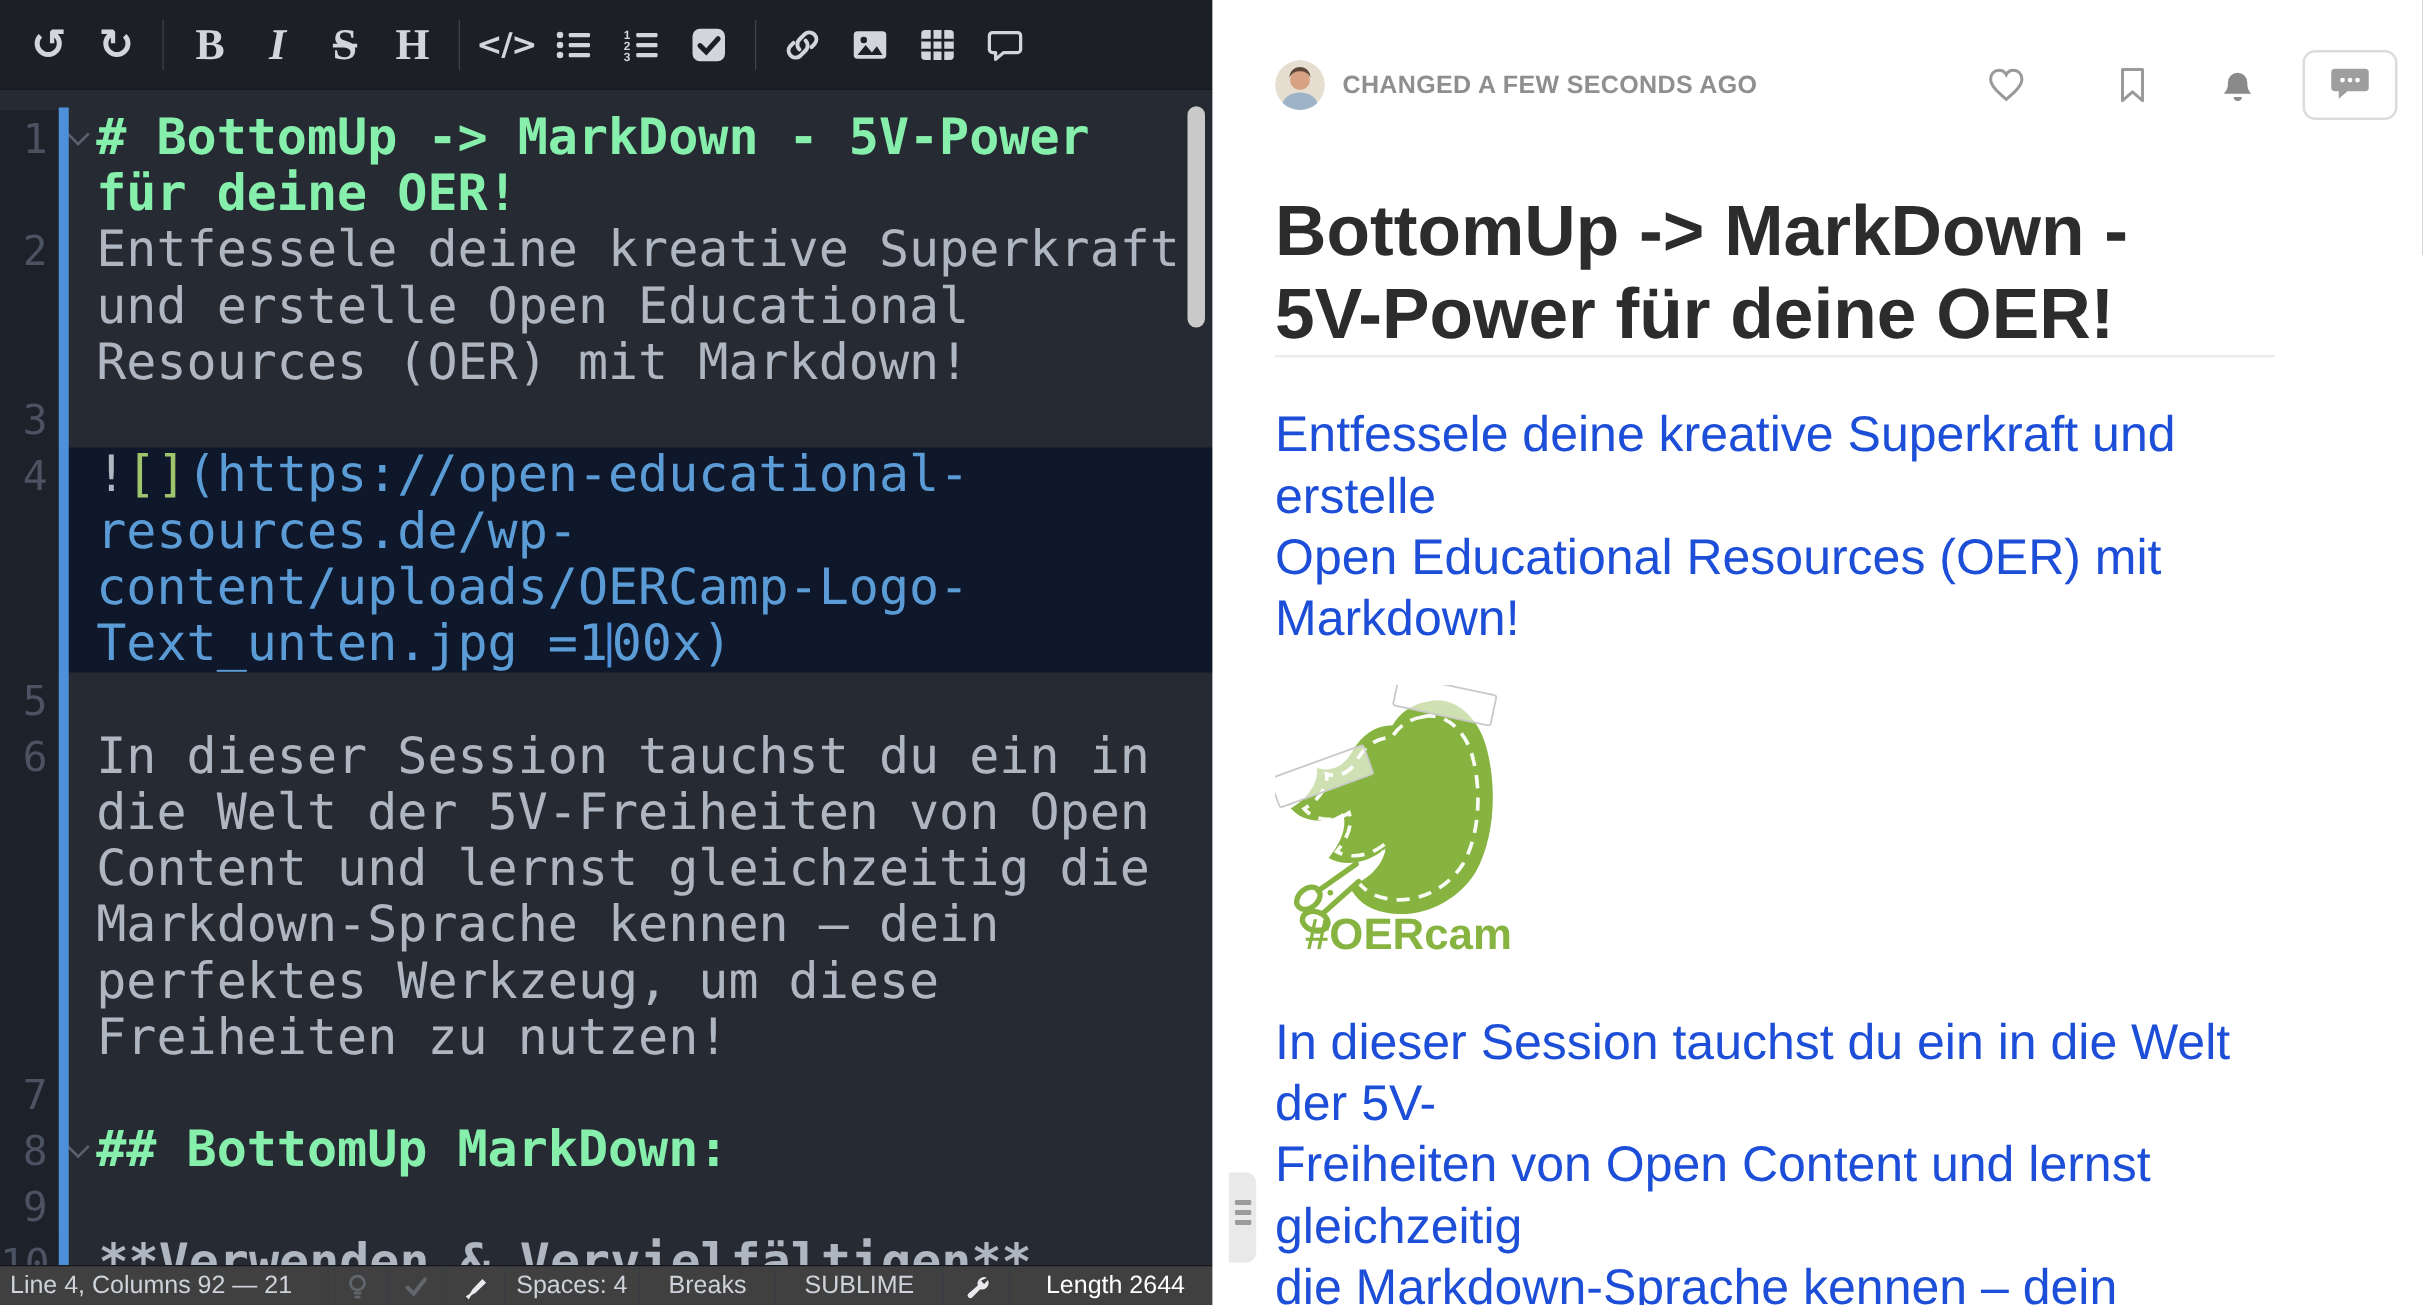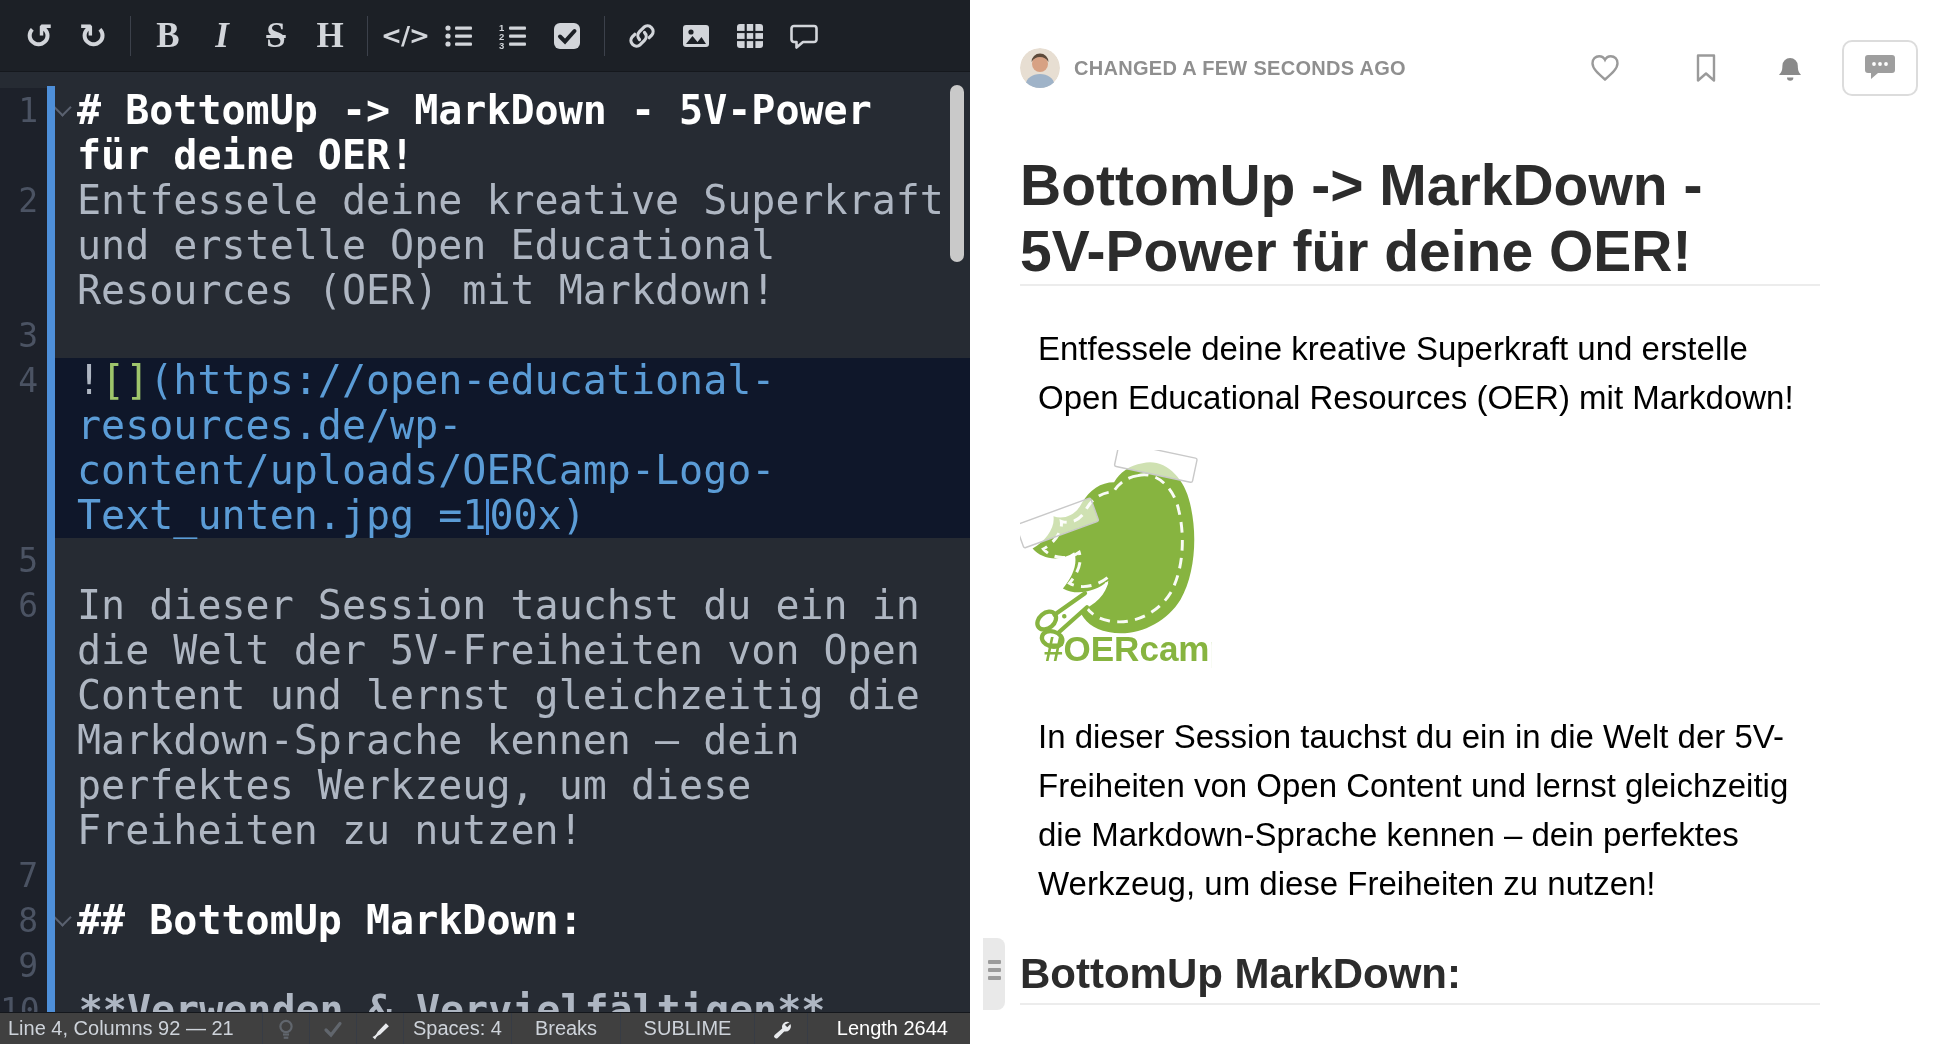--- a/index.html
+++ b/index.html
@@ -27,21 +27,21 @@
   .authorship-bar { position:absolute; left:47px; top:14px; bottom:0; width:8px; background:#4e8fd9; z-index:3; }
   .erow { display:flex; align-items:stretch; }
   .lnum { flex:0 0 47px; background:#1d212a; color:#4b5363; font-family:"DejaVu Sans Mono", monospace;
           font-size:33px; line-height:45px; text-align:right; padding-right:9px; }
   .ecode { flex:1 1 auto; position:relative; padding-left:30px; }
   .erow.active .ecode { background:#0f172a; }
   .fold { position:absolute; left:9px; top:13px; width:13px; height:13px;
           border-right:2px solid #5a6170; border-bottom:2px solid #5a6170; transform:rotate(45deg); }
   .etext { width:880px; font-family:"DejaVu Sans Mono", monospace; font-size:40px; line-height:45px;
            color:#aeb6c2; white-space:pre-wrap; word-wrap:break-word; min-height:45px; }
-  .md-heading { color:#ffffff; font-weight:bold; }
+  .md-heading { color:#86efac; font-weight:bold; }
   .md-bold { font-weight:bold; }
   .tok-punc { color:#aeb6c2; }
   .tok-green { color:#9ec56b; }
   .tok-blue { color:#5b9cd6; }
   .caret { display:inline-block; width:0; height:36px; border-left:3px solid #4e8fd9; vertical-align:-6px; }
   .scroll-thumb { position:absolute; right:6px; top:13px; width:14px; height:177px;
                   background:#c9c9c9; border-radius:7px; z-index:4; }
 
   .statusbar { height:32px; flex:0 0 32px; background:#404040; border-top:1px solid #14171c;
                display:flex; align-items:stretch; color:#ced3da; font-size:20px; }
@@ -66,21 +66,21 @@
   .hspace { flex:1 1 auto; }
   .hicon { color:#9a9a9a; display:flex; align-items:center; justify-content:center; flex:0 0 auto; }
   .hicon.heart { margin-right:68px; }
   .hicon.bookmark { margin-right:52px; }
   .hicon.bell { color:#8a8a8a; margin-right:36px; }
   .comment-btn { width:76px; height:56px; border:2px solid #dcdcdc; border-radius:10px;
                  display:flex; align-items:center; justify-content:center; background:#fff; }
   .prev-content { padding:0 118px 0 50px; }
   .prev-h1 { margin-top:56px; font-size:57px; line-height:66px; font-weight:bold; color:#2c2c2c;
              white-space:pre-line; border-bottom:2px solid #ececec; width:800px; }
-  .prev-p { margin-top:38px; font-size:33px; line-height:49px; color:#000000; white-space:pre-line; width:810px;margin-left:18px; }
+  .prev-p { margin-top:38px; font-size:40px; line-height:49px; color:#1d4ed8; white-space:pre-line; width:810px; }
   .prev-logo { margin-top:28px; width:192px; height:218px; display:block; }
   .prev-p2 { margin-top:44px; }
   .prev-h2 { margin-top:42px; font-size:42px; line-height:48px; font-weight:bold; color:#2c2c2c;
              padding-bottom:5px; border-bottom:2px solid #ececec; width:800px; }
 
   .split-handle { position:absolute; left:13px; top:938px; width:22px; height:72px; background:#e9e9e9;
                   border-radius:0 8px 8px 0; z-index:5; display:flex; flex-direction:column;
                   align-items:center; padding-top:22px; gap:4px; }
   .split-handle .bar { width:13px; height:4px; background:#9b9b9b; border-radius:1px; }
 </style>

